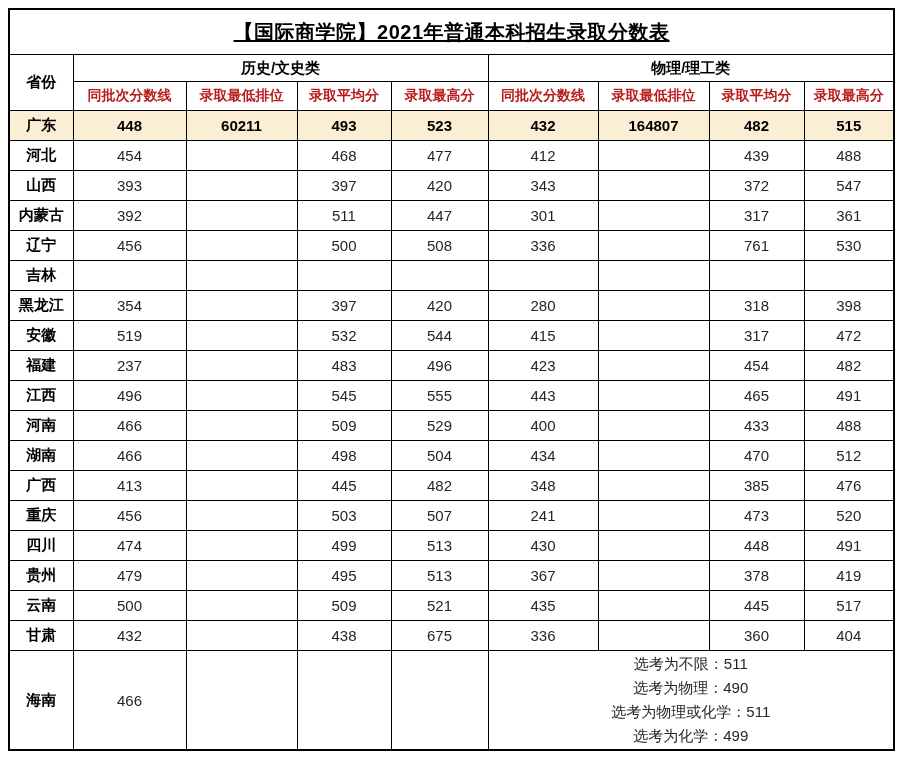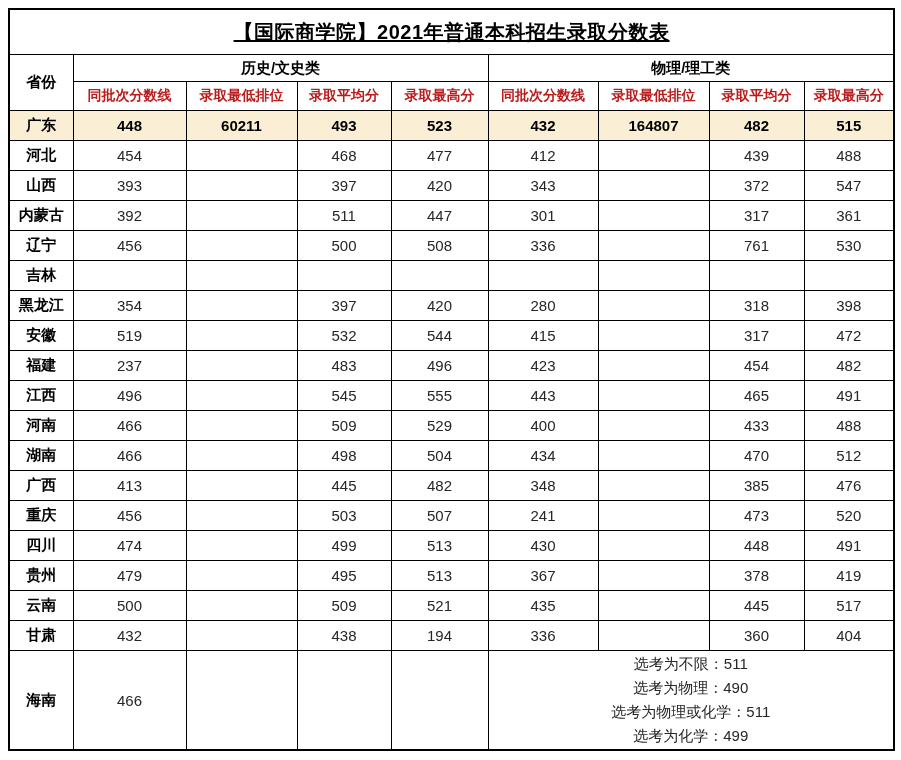--- a/index.html
+++ b/index.html
@@ -310,21 +310,21 @@
           <td class="num-cell">435</td>
           <td class="num-cell"></td>
           <td class="num-cell">445</td>
           <td class="num-cell">517</td>
         </tr>
         <tr class="data-row">
           <th class="province-cell">甘肃</th>
           <td class="num-cell">432</td>
           <td class="num-cell"></td>
           <td class="num-cell">438</td>
-          <td class="num-cell">194</td>
+          <td class="num-cell">675</td>
           <td class="num-cell">336</td>
           <td class="num-cell"></td>
           <td class="num-cell">360</td>
           <td class="num-cell">404</td>
         </tr>
         <tr class="data-row tall">
           <th class="province-cell">海南</th>
           <td class="num-cell">466</td>
           <td class="num-cell"></td>
           <td class="num-cell"></td>

